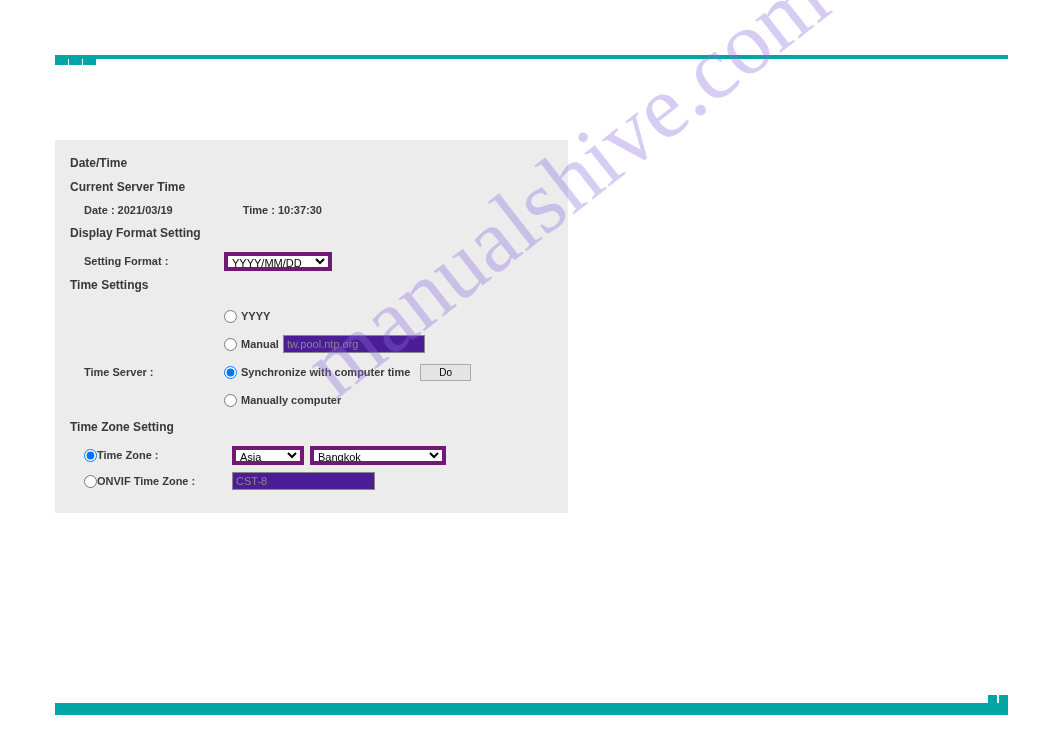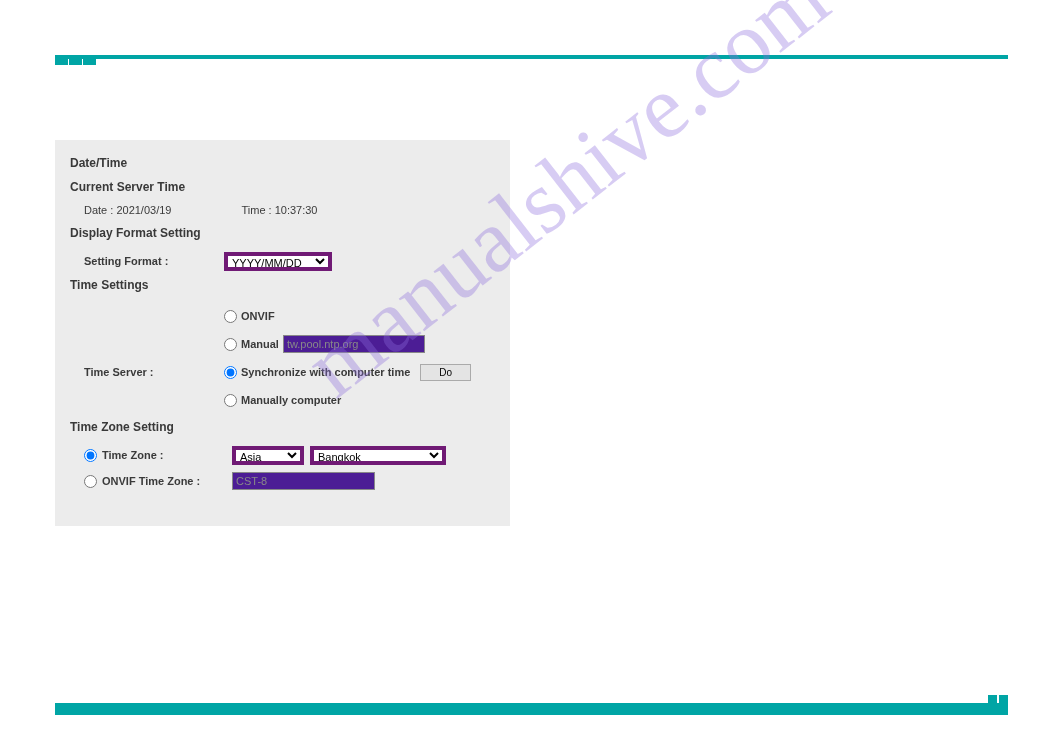--- a/index.html
+++ b/index.html
@@ -47,23 +47,23 @@
     height: 20px;
   }
   .bottom-squares .sq1 { position:absolute; top:0; left:0; width:9px; height:9px; background:#00a5a5;}
   .bottom-squares .sq2 { position:absolute; top:0; right:0; width:9px; height:9px; background:#00a5a5;}
   .bottom-squares .sq3 { position:absolute; bottom:0; right:0; width:9px; height:9px; background:#00a5a5;}
 
   .panel {
     position: absolute;
     top: 140px;
     left: 55px;
-    width: 455px;
+    width: 513px;
     background: #ececec;
-    padding: 10px 15px 30px 15px;
+    padding: 10px 15px 17px 15px;
     font-size: 12px;
     color: #333;
   }
   .section-title {
     font-weight: bold;
     font-size: 12px;
     margin: 6px 0 10px 0;
     color: #393939;
   }
   .row {
@@ -78,21 +78,21 @@
     font-weight: bold;
     color: #3a3a3a;
   }
   .val-col {
     font-size: 11px;
     display: flex;
     align-items: center;
     gap: 6px;
   }
   .date-time-row { display:flex; margin-left:14px; margin-bottom:10px;}
-  .date-time-row .dt { font-size:11px; font-weight:normal; color:#3a3a3a; margin-right:70px;}
+  .date-time-row .dt { font-size:11px; font-weight:bold; color:#3a3a3a; margin-right:70px;}
   select {
     font-size: 11px;
     height: 19px;
     border: 4px solid #701a75;
     background: #fff;
   }
   select.format { width: 108px; }
   select.region { width: 72px; }
   select.city { width: 136px; }
   input[type="text"] {
@@ -142,21 +142,21 @@
     left: 250px;
     font-size: 90px;
     color: rgba(140,110,220,0.35);
     transform: rotate(-38deg);
     transform-origin: center;
     pointer-events: none;
     font-family: Georgia, serif;
     white-space: nowrap;
   }
   .tz-row { display:flex; align-items:center; margin:4px 0 4px 14px; min-height:22px;}
-  .tz-row .tz-label { font-size:11px; font-weight:bold; color:#3a3a3a; margin-right:8px; display:flex; align-items:center; gap:5px; width:140px;}
+  .tz-row .tz-label { font-size:11px; font-weight:bold; color:#3a3a3a; margin-right:8px; display:flex; align-items:center; width:140px;}
 </style>
 </head>
 <body>
 
 <div class="top-bar"></div>
 <div class="top-squares">
   <span></span>
     <span></span>
     <span></span>
 </div>
@@ -181,21 +181,21 @@
     </div>
   </div>
 
   <div class="section-title">Time Settings</div>
 
   <div class="ts-block">
     <div class="ts-row">
       <div class="ts-label"></div>
       <div class="radio-wrap">
         <input type="radio" name="ts" style="">
-        <span>ONVIF</span>
+        <span>YYYY</span>
       </div>
     </div>
     <div class="ts-row">
       <div class="ts-label"></div>
       <div class="radio-wrap">
         <input type="radio" name="ts" style="">
         <span>Manual</span>
         <input type="text" class="ntp" value="tw.pool.ntp.org" style="">
       </div>
     </div>

